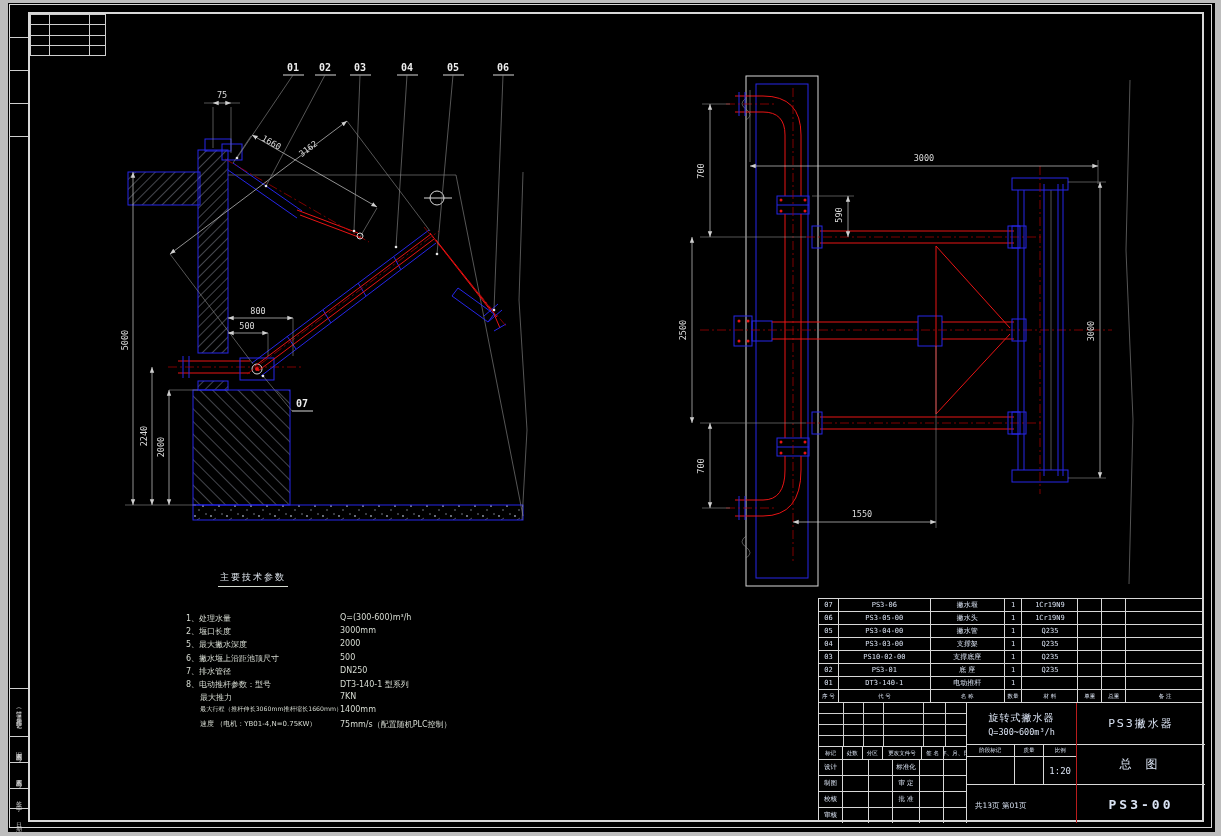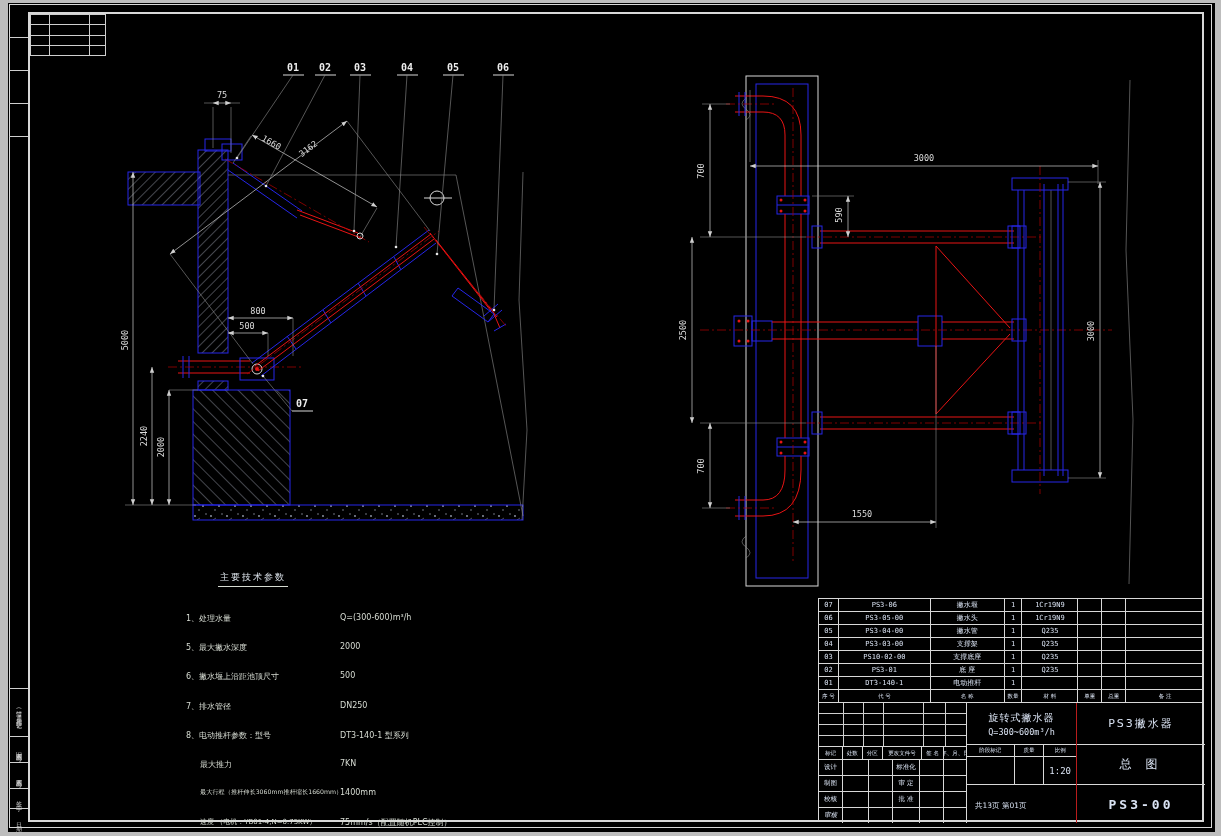--- a/index.html
+++ b/index.html
@@ -33,21 +33,21 @@
   .wallA{fill:url(#h1);stroke:#2626e8;stroke-width:1;}
   .wallB{fill:url(#h2);stroke:#2626e8;stroke-width:1;}
   .wallC{fill:url(#sp);stroke:#2626e8;stroke-width:1;}
   text.dt{fill:#dcdcdc;font:8.5px "DejaVu Sans Mono","Liberation Mono",monospace;text-anchor:middle;}
   text.co{fill:#ececec;font:700 10px "DejaVu Sans Mono","Liberation Mono",monospace;text-anchor:middle;}
   
   #specs{position:absolute;left:186px;top:571px;width:310px;color:#d6dbd2;font-size:8px;}
   #specsTitle{width:70px;margin-left:32px;text-align:center;font-size:9px;letter-spacing:2px;color:#dfe6ee;
     border-bottom:1px solid #d6dbd2;padding-bottom:2px;white-space:nowrap;}
   #specList{margin-top:26px;}
-  .srow{position:relative;height:13.2px;white-space:nowrap;margin-top:16px;}
+  .srow{position:relative;height:13.2px;white-space:nowrap;}
   .sl{position:absolute;left:0;}
   .sv{position:absolute;left:154px;}
   .ind .sl{left:14px;}
   .f7 .sl{font-size:7px;}
   .f6 .sl{font-size:6.2px;}
   
   #tb{position:absolute;left:818px;top:598px;width:386px;height:224px;color:#d9e2f2;font-size:7px;
       border-left:1px solid #d8d8d8;border-top:1px solid #d8d8d8;box-sizing:border-box;}
   .row{display:flex;border-bottom:1px solid #d8d8d8;box-sizing:border-box;height:13px;}
   .c{border-right:1px solid #d8d8d8;box-sizing:border-box;display:flex;align-items:center;justify-content:center;
@@ -58,21 +58,21 @@
   #tbLeft{position:absolute;left:0;top:104px;width:148px;height:120px;border-right:1px solid #d8d8d8;box-sizing:border-box;}
   #revGrid{height:44px;border-bottom:1px solid #d8d8d8;box-sizing:border-box;
     background:
       linear-gradient(#cfcfcf,#cfcfcf) 24px 0/1px 100% no-repeat,
       linear-gradient(#cfcfcf,#cfcfcf) 44px 0/1px 100% no-repeat,
       linear-gradient(#cfcfcf,#cfcfcf) 64px 0/1px 100% no-repeat,
       linear-gradient(#cfcfcf,#cfcfcf) 104px 0/1px 100% no-repeat,
       linear-gradient(#cfcfcf,#cfcfcf) 126px 0/1px 100% no-repeat,
       repeating-linear-gradient(to bottom,transparent 0 10px,#cfcfcf 10px 11px);}
   .trow{display:flex;border-bottom:1px solid #d8d8d8;box-sizing:border-box;font-size:6.5px;}
-  .trow:last-child{border-bottom:0;font-style:italic;}
+  .trow:last-child{border-bottom:0;}
   #tbMid{position:absolute;left:148px;top:104px;width:110px;height:120px;border-right:1px solid #b91c1c;box-sizing:border-box;}
   #tbRight{position:absolute;left:258px;top:104px;width:128px;height:120px;box-sizing:border-box;}
   .cellB{border-bottom:1px solid #d8d8d8;box-sizing:border-box;display:flex;align-items:center;justify-content:center;flex-direction:column;}
 </style>
 </head>
 <body>
 
 <div class="screen">
   <div class="edge" id="eT"></div>
   <div class="edge" id="eB"></div>
@@ -370,20 +370,24 @@
   </svg>
 
   <div id="specs">
     <div id="specsTitle">主要技术参数</div>
     <div id="specList">
       <div class="srow">
           <span class="sl">1、处理水量</span>
           <span class="sv">Q=(300-600)m³/h</span>
         </div>
       <div class="srow">
+          <span class="sl">2、堰口长度</span>
+          <span class="sv">3000mm</span>
+        </div>
+      <div class="srow">
           <span class="sl">5、最大撇水深度</span>
           <span class="sv">2000</span>
         </div>
       <div class="srow">
           <span class="sl">6、撇水堰上沿距池顶尺寸</span>
           <span class="sv">500</span>
         </div>
       <div class="srow">
           <span class="sl">7、排水管径</span>
           <span class="sv">DN250</span>

